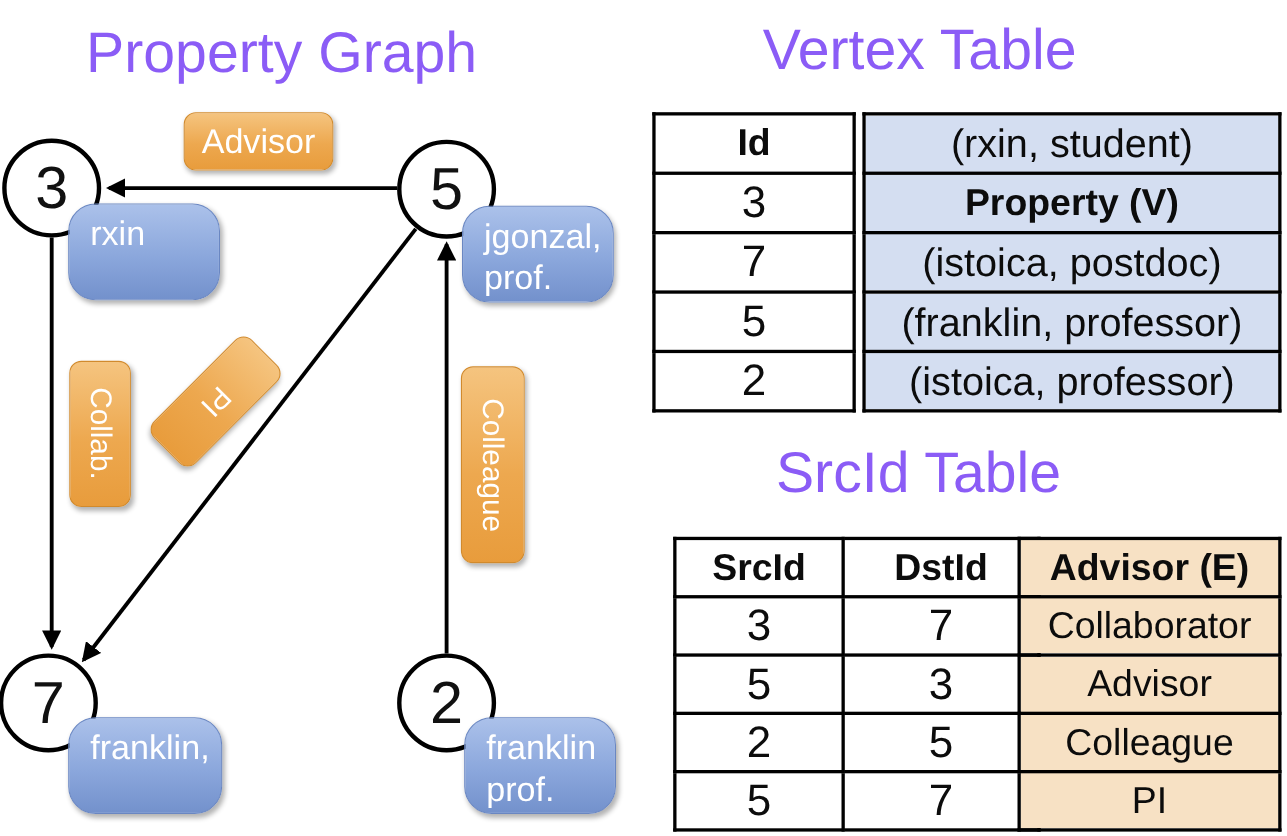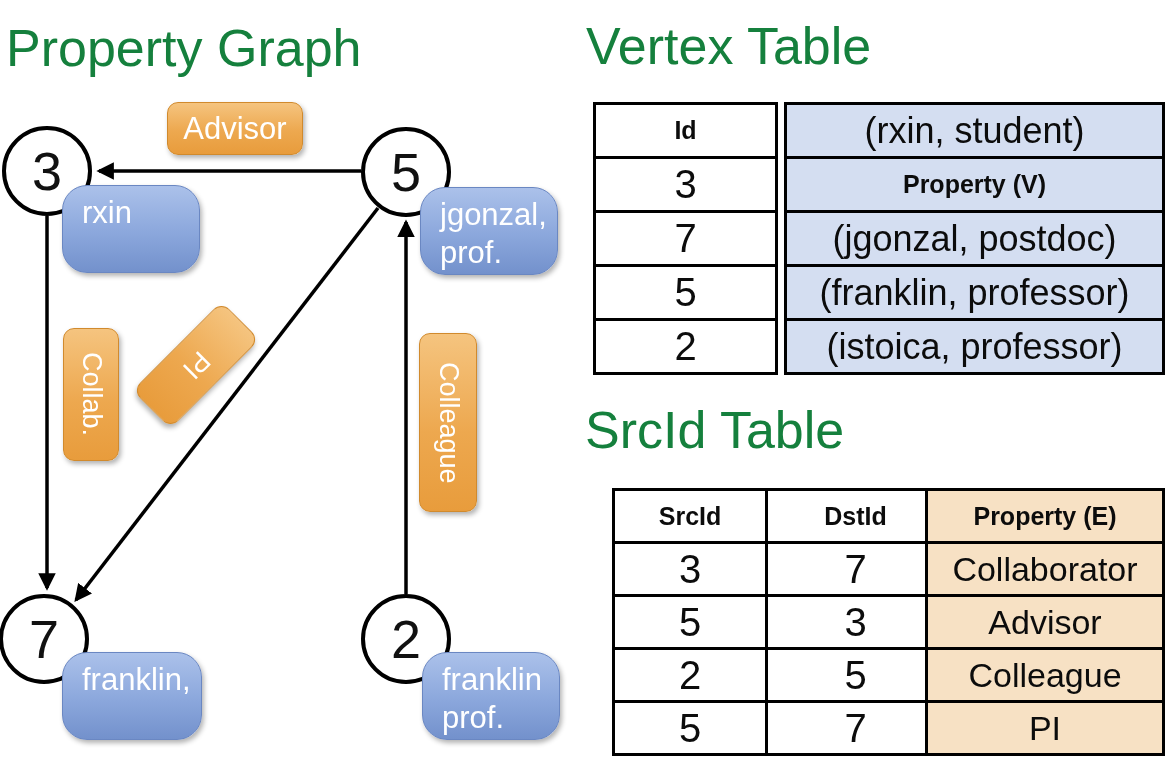--- a/index.html
+++ b/index.html
@@ -1,22 +1,22 @@
 <!DOCTYPE html>
 <html><head>
 <meta charset="utf-8">
 <style>
   html,body{margin:0;padding:0;background:#fff;}
   .canvas{
     position:relative;width:1170px;height:760px;background:#fff;overflow:hidden;
     font-family:"Liberation Sans",sans-serif;color:#111;
   }
   .title{
-    position:absolute;text-align:left;font-size:52px;font-weight:400;
-    color:#15803d;letter-spacing:0px;white-space:nowrap;
+    position:absolute;text-align:center;font-size:52px;font-weight:400;
+    color:#8b5cf6;letter-spacing:0px;white-space:nowrap;
   }
   svg.edges{position:absolute;left:0;top:0;}
   .node{
     position:absolute;width:90px;height:90px;border:4px solid #000;border-radius:50%;
     background:#fff;box-sizing:border-box;display:flex;align-items:center;justify-content:center;
     font-size:54px;color:#111;
   }
   .vbox{
     position:absolute;border-radius:25px;box-sizing:border-box;
     background:linear-gradient(180deg,#abc1ea 0%,#8ba7dc 55%,#7391cc 100%);
@@ -33,21 +33,21 @@
   .ebox.v{writing-mode:vertical-rl;font-size:27px;}
   .ebox.rot{transform:rotate(45deg);writing-mode:vertical-rl;font-size:27px;}
   table.tbl{
     position:absolute;border-collapse:collapse;table-layout:fixed;
     font-size:36px;color:#0c0c0c;
   }
   table.tbl th,table.tbl td{
     border:3px solid #000;text-align:center;vertical-align:middle;
     padding:0;overflow:hidden;white-space:nowrap;
   }
-  table.tbl th{font-weight:700;font-size:25px;}
+  table.tbl th{font-weight:700;font-size:34px;}
   .vrow{height:54px;}
   .erow{height:53px;}
   td.num{font-size:40px;}
   .bluefill th,.bluefill td{background:#d4def1;}
   .tanfill th,.tanfill td{background:#f7e1c4;}
 </style>
 </head>
 <body>
 
 <div class="canvas">
@@ -123,21 +123,21 @@
 
   <table class="tbl bluefill" style="left:784px;top:102px;width:381px">
     <tbody>
         <tr class="vrow">
           <td>(rxin, student)</td>
         </tr>
     <tr class="vrow">
           <th>Property (V)</th>
         </tr>
     <tr class="vrow">
-          <td>(jgonzal, postdoc)</td>
+          <td>(istoica, postdoc)</td>
         </tr>
     <tr class="vrow">
           <td>(franklin, professor)</td>
         </tr>
     <tr class="vrow">
           <td>(istoica, professor)</td>
         </tr>
   </tbody>
     </table>
 
@@ -162,21 +162,21 @@
     <tr class="erow">
       <td class="num">5</td>
       <td class="num">7</td>
     </tr>
   </tbody>
     </table>
 
   <table class="tbl tanfill" style="left:925px;top:488px;width:240px;font-size:34px">
     <tbody>
         <tr class="erow">
-          <th>Property (E)</th>
+          <th>Advisor (E)</th>
         </tr>
     <tr class="erow">
           <td>Collaborator</td>
         </tr>
     <tr class="erow">
           <td>Advisor</td>
         </tr>
     <tr class="erow">
           <td>Colleague</td>
         </tr>

